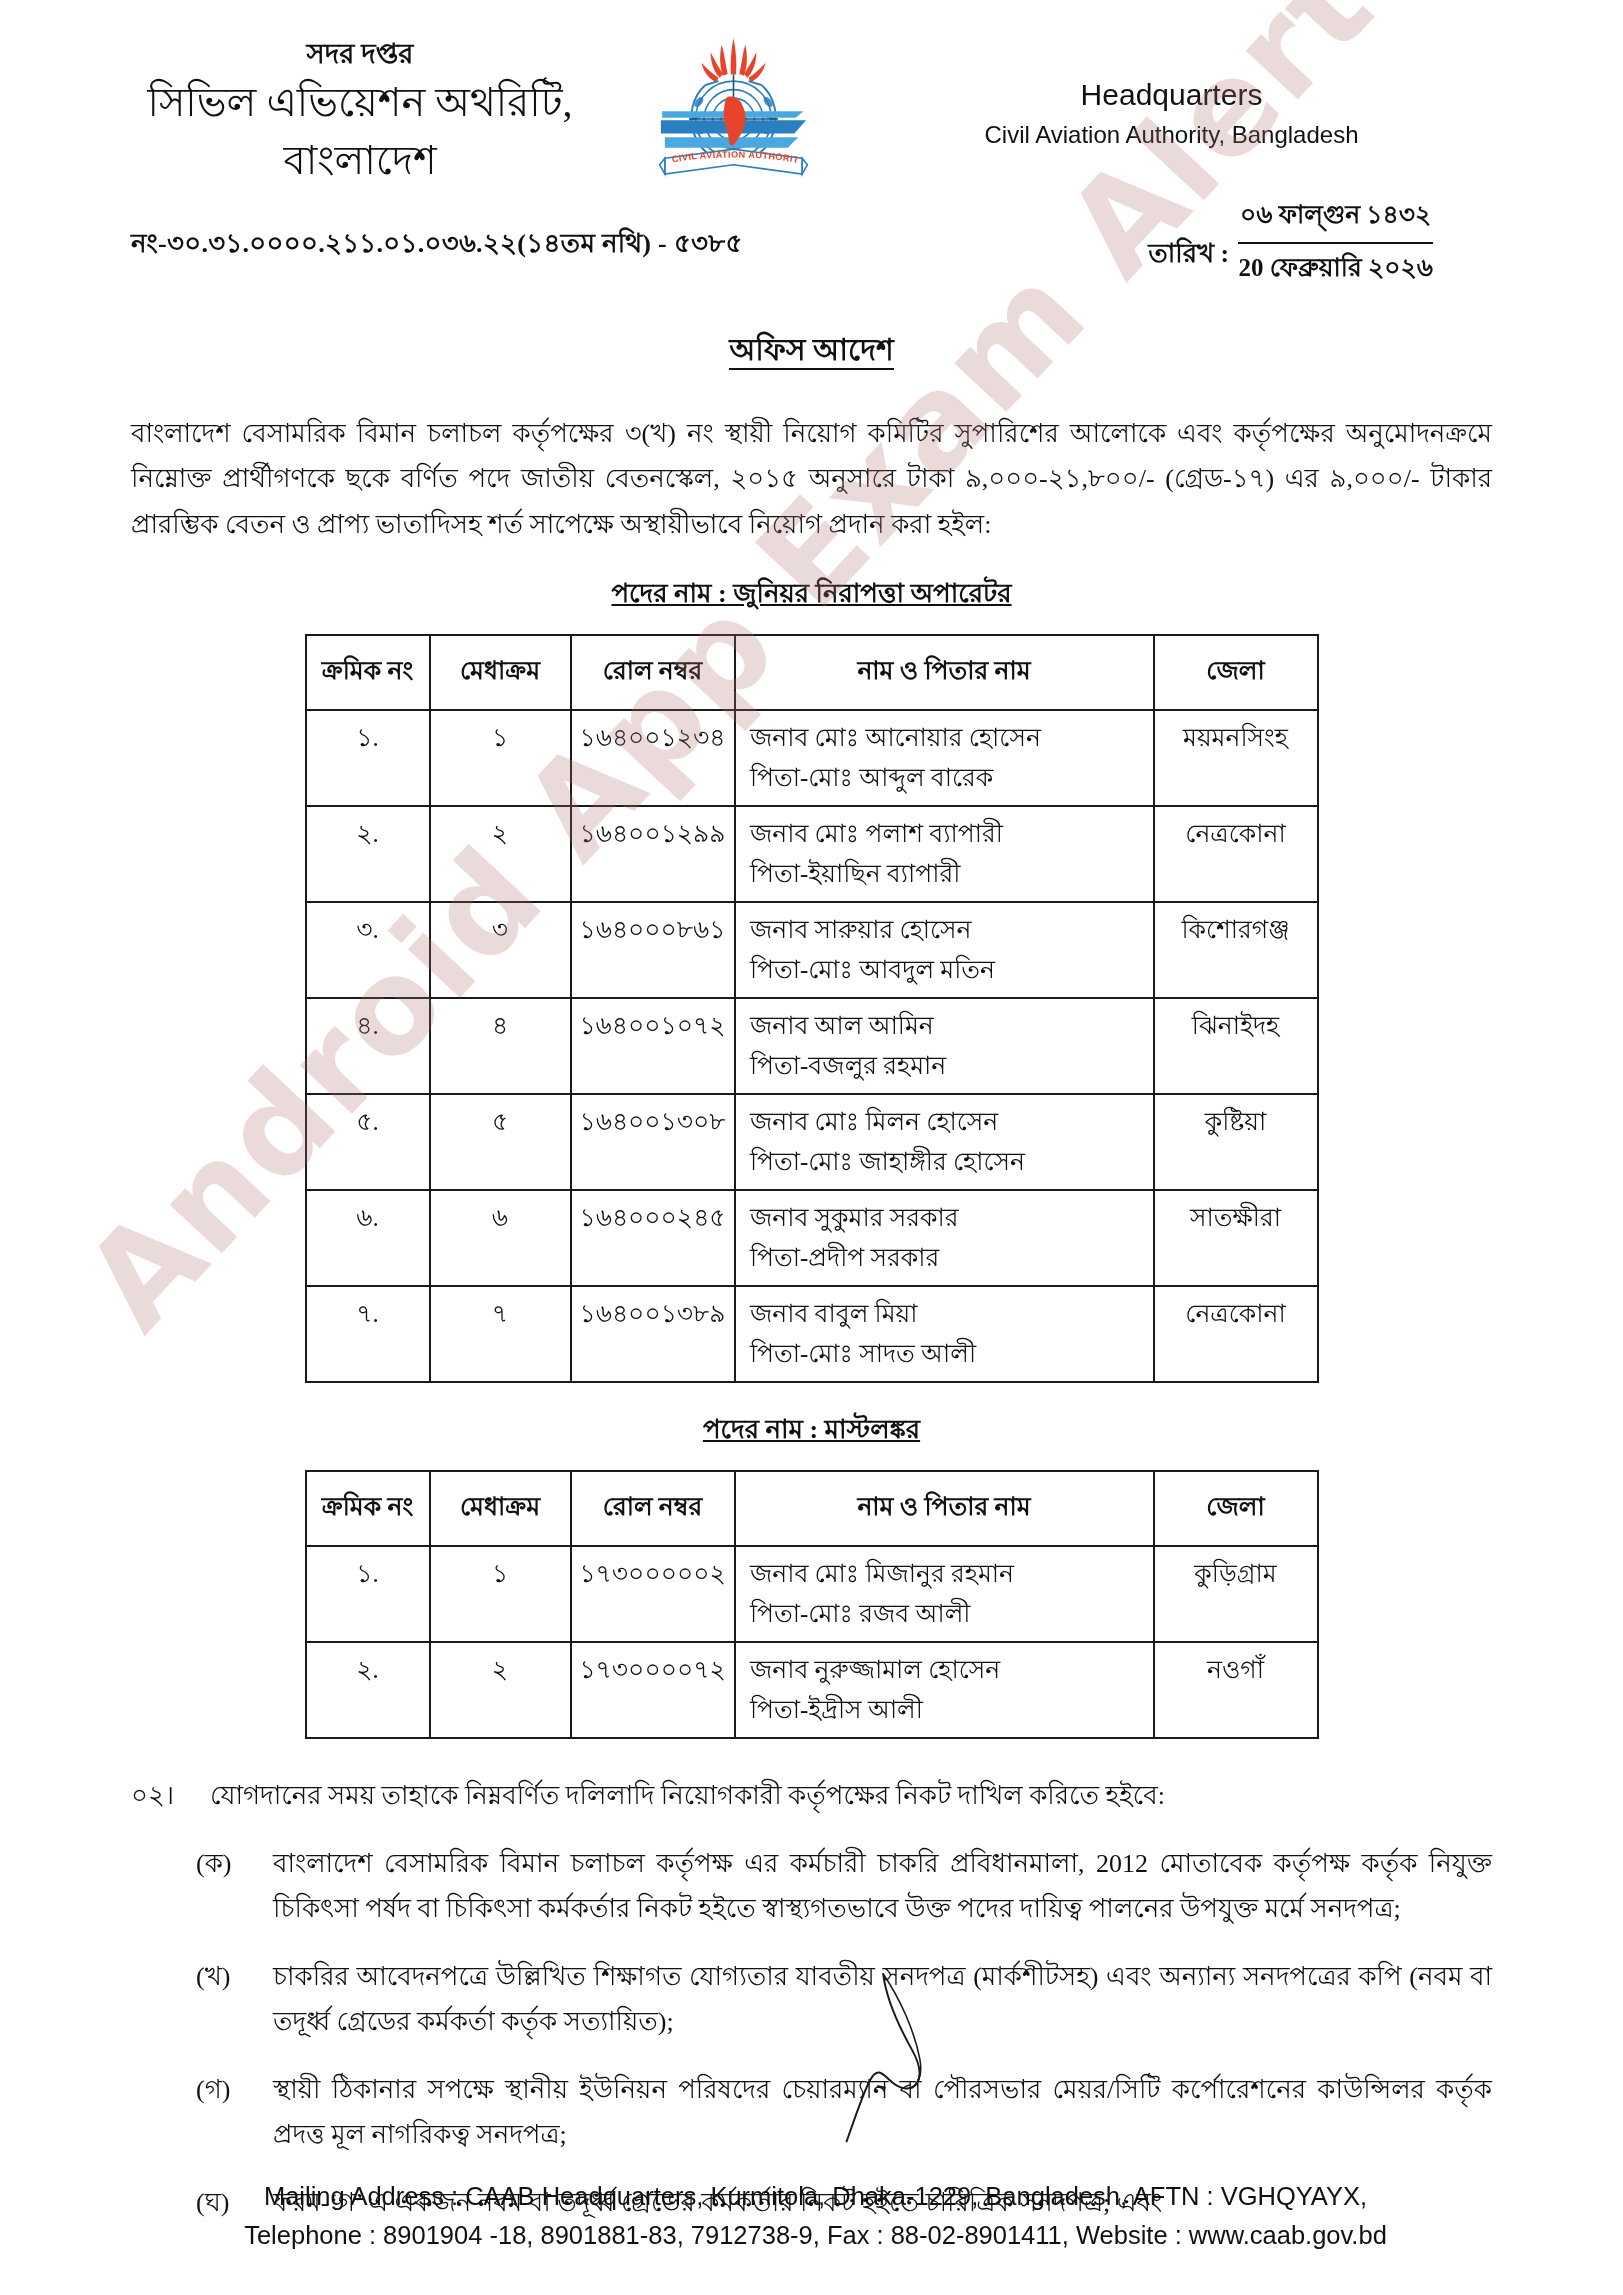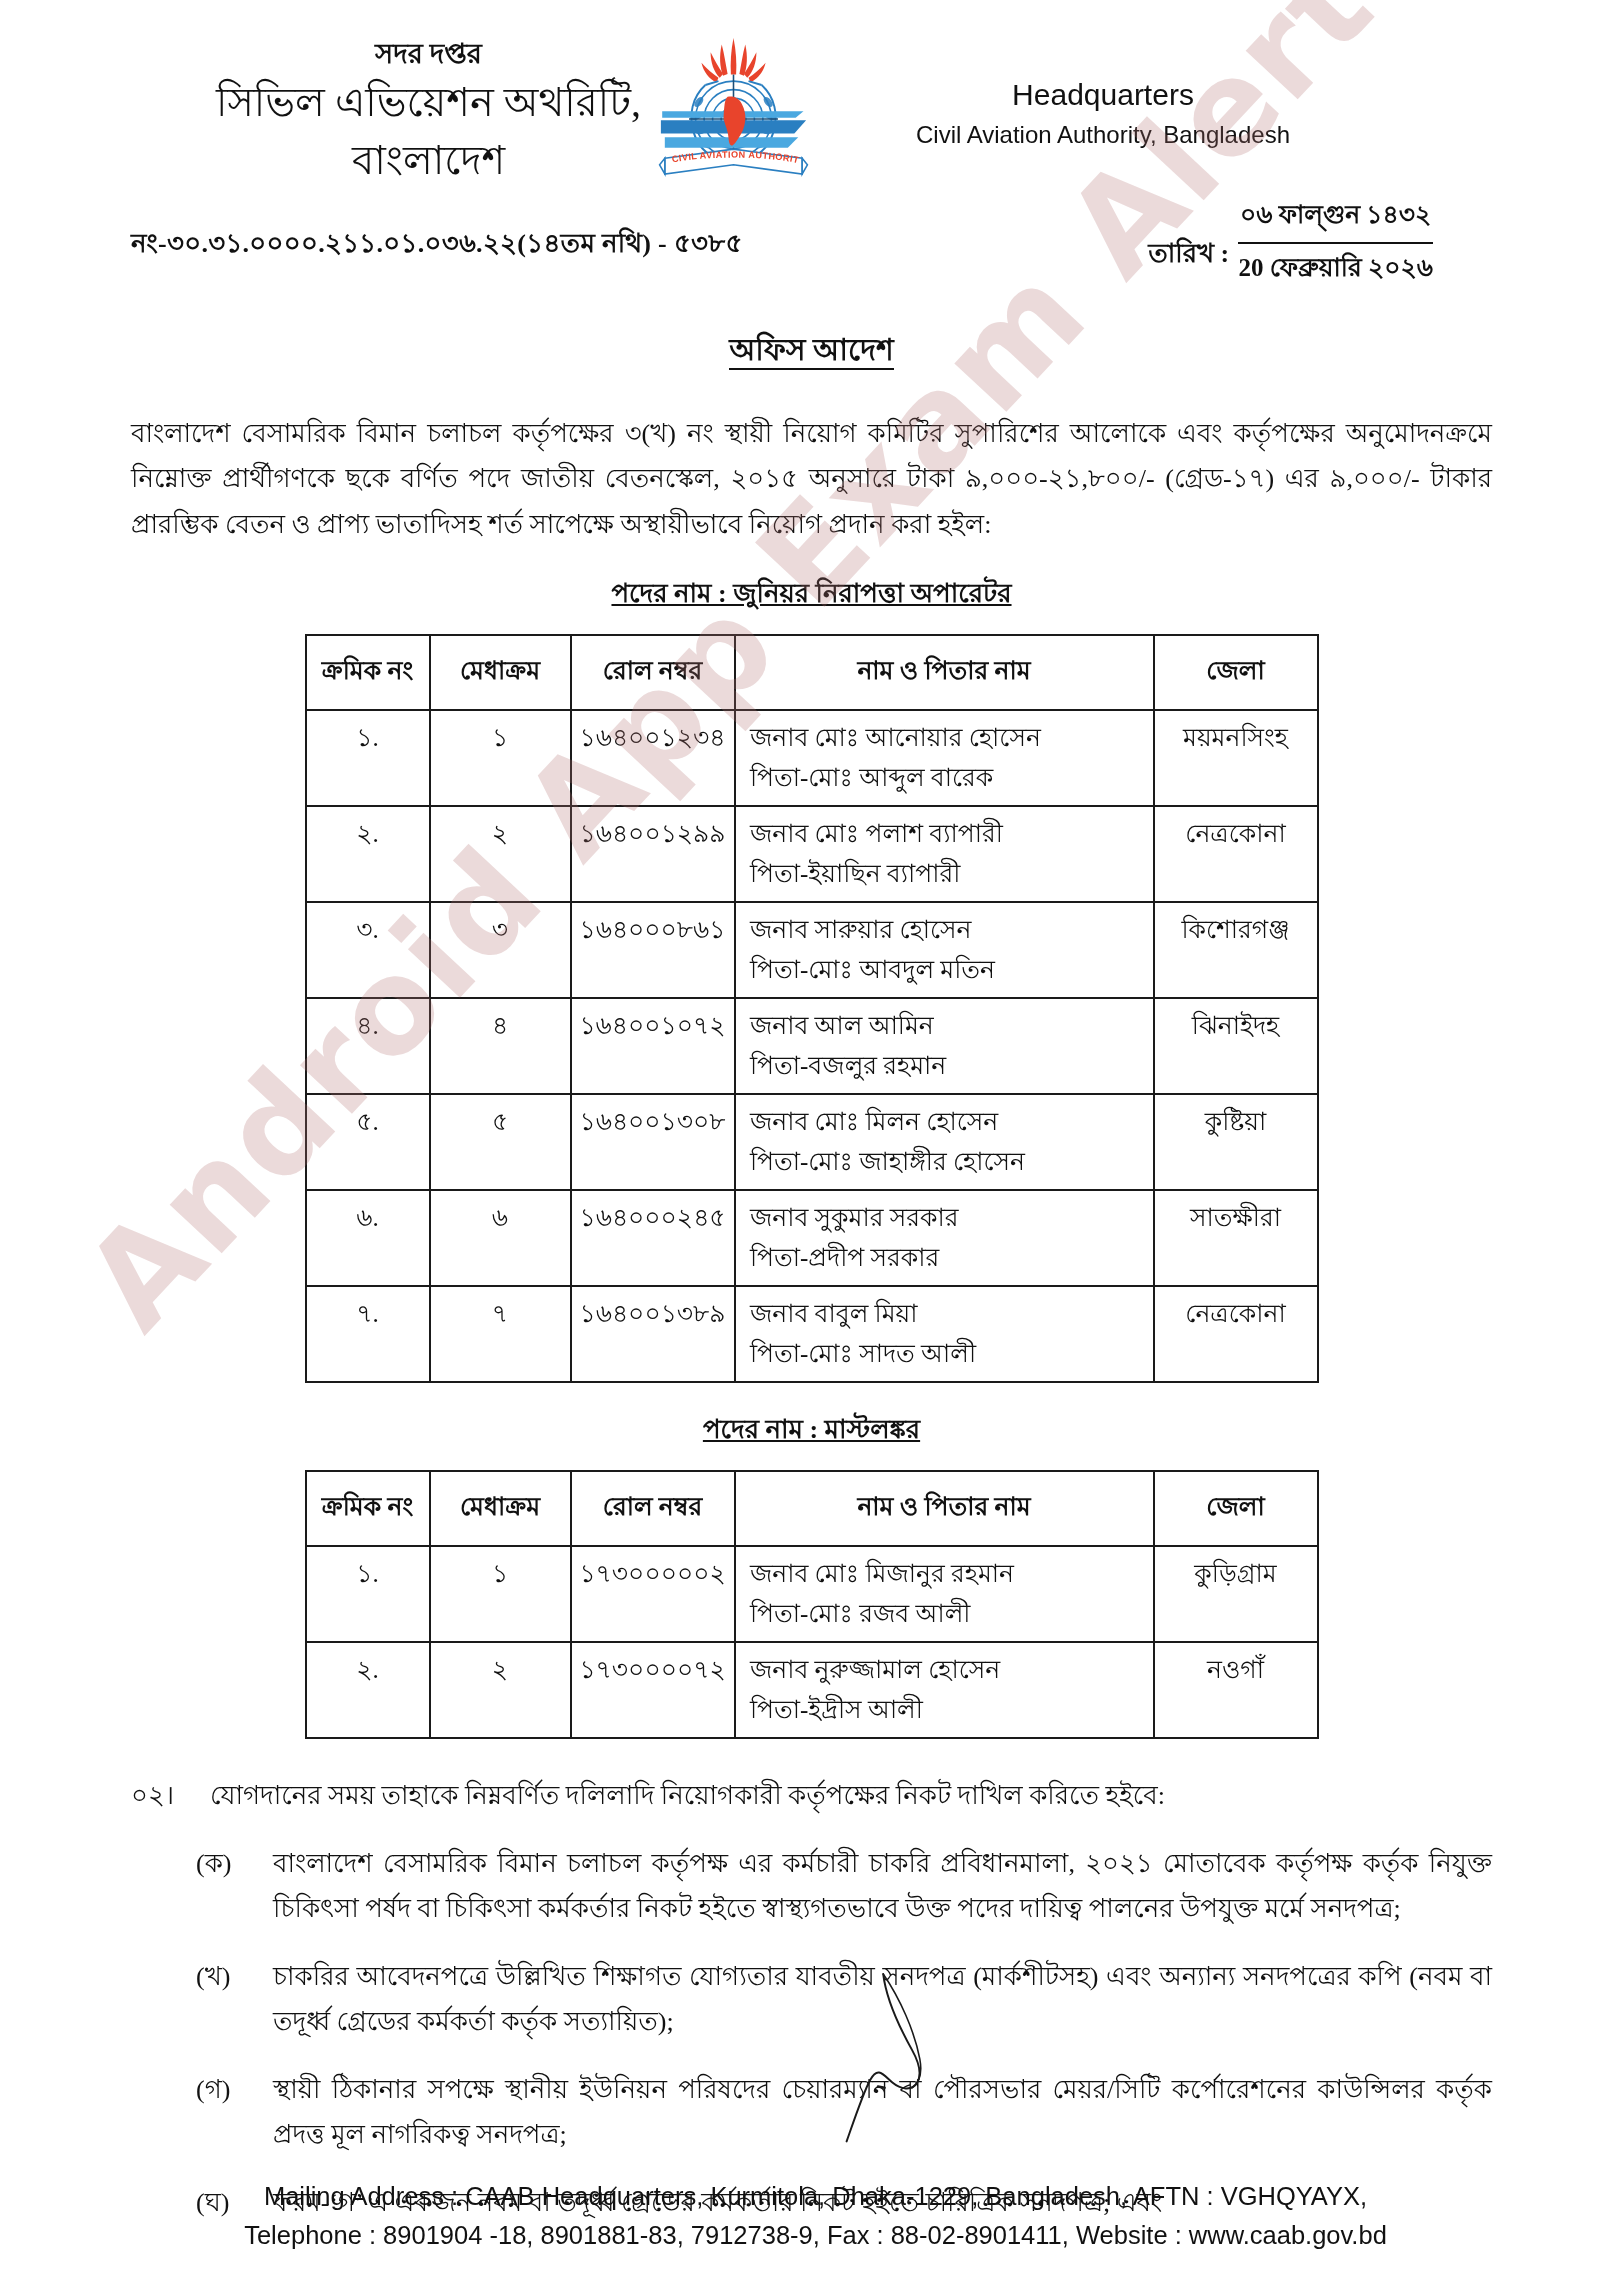--- a/index.html
+++ b/index.html
@@ -51,21 +51,21 @@
     z-index: 2;
     padding: 0 131px;
     box-sizing: border-box;
   }
 
   
   .letterhead {
     position: relative;
     display: flex;
     align-items: center;
-    justify-content: center;
+    justify-content: space-between;
     padding-top: 60px;
     height: 164px;
     box-sizing: border-box;
   }
   .lh-left {
     width: 458px;
     text-align: center;
     font-family: "Liberation Serif", serif;
     line-height: 1.45;
   }
@@ -493,21 +493,21 @@
 
     <div class="clause-block">
 
       <div class="clause">
         <div class="marker">০২।</div>
         <div class="text">যোগদানের সময় তাহাকে নিম্নবর্ণিত দলিলাদি নিয়োগকারী কর্তৃপক্ষের নিকট দাখিল করিতে হইবে:</div>
       </div>
 
       <div class="clause sub">
         <div class="marker">(ক)</div>
-        <div class="text">বাংলাদেশ বেসামরিক বিমান চলাচল কর্তৃপক্ষ এর কর্মচারী চাকরি প্রবিধানমালা, ২০২১ মোতাবেক কর্তৃপক্ষ কর্তৃক নিযুক্ত চিকিৎসা পর্ষদ বা চিকিৎসা কর্মকর্তার নিকট হইতে স্বাস্থ্যগতভাবে উক্ত পদের দায়িত্ব পালনের উপযুক্ত মর্মে সনদপত্র;</div>
+        <div class="text">বাংলাদেশ বেসামরিক বিমান চলাচল কর্তৃপক্ষ এর কর্মচারী চাকরি প্রবিধানমালা, 2012 মোতাবেক কর্তৃপক্ষ কর্তৃক নিযুক্ত চিকিৎসা পর্ষদ বা চিকিৎসা কর্মকর্তার নিকট হইতে স্বাস্থ্যগতভাবে উক্ত পদের দায়িত্ব পালনের উপযুক্ত মর্মে সনদপত্র;</div>
       </div>
 
       <div class="clause sub">
         <div class="marker">(খ)</div>
         <div class="text">চাকরির আবেদনপত্রে উল্লিখিত শিক্ষাগত যোগ্যতার যাবতীয় সনদপত্র (মার্কশীটসহ) এবং অন্যান্য সনদপত্রের কপি (নবম বা তদূর্ধ্ব গ্রেডের কর্মকর্তা কর্তৃক সত্যায়িত);</div>
       </div>
 
       <div class="clause sub">
         <div class="marker">(গ)</div>
         <div class="text">স্থায়ী ঠিকানার সপক্ষে স্থানীয় ইউনিয়ন পরিষদের চেয়ারম্যান বা পৌরসভার মেয়র/সিটি কর্পোরেশনের কাউন্সিলর কর্তৃক প্রদত্ত মূল নাগরিকত্ব সনদপত্র;</div>

